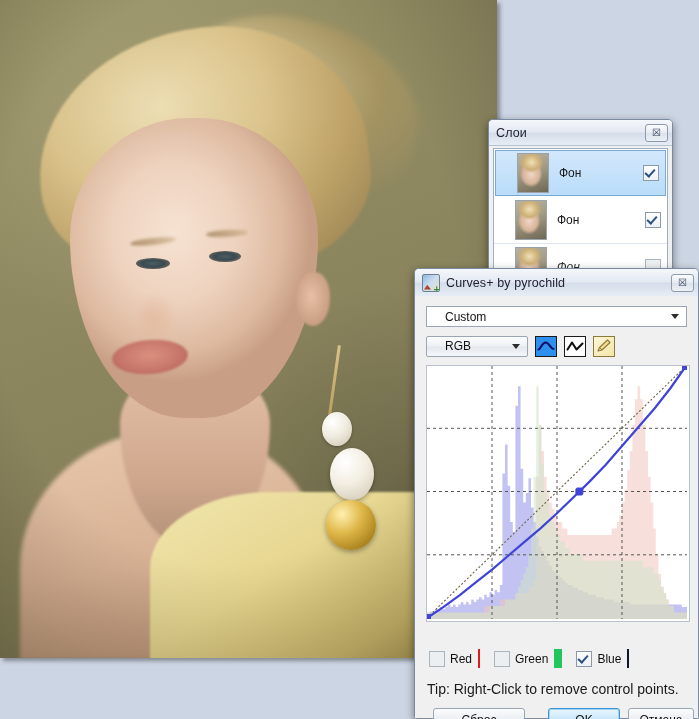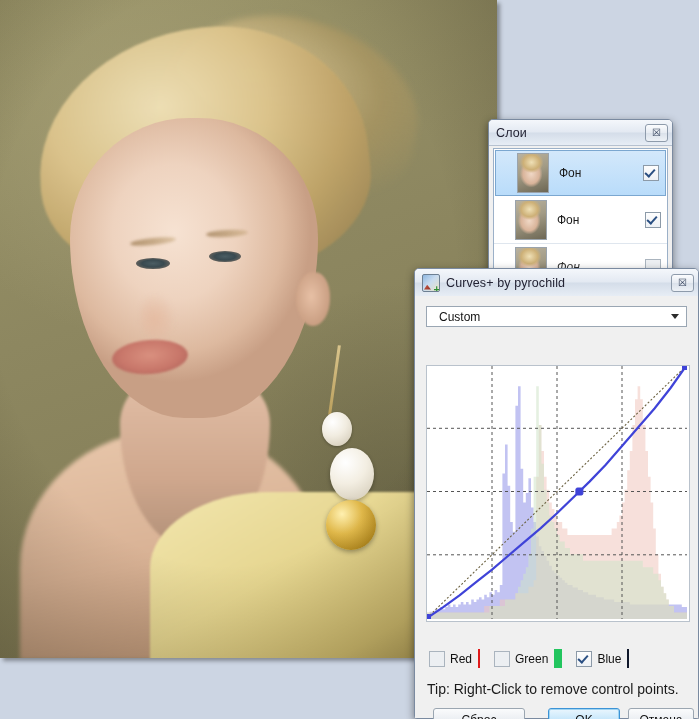--- a/index.html
+++ b/index.html
@@ -229,21 +229,21 @@
     text-shadow:0 0 1px #fff;
   }
 
   .curves-body{position:absolute;left:0;top:27px;right:0;bottom:0;background:#f0f0f0;}
 
   .preset-row{position:absolute;left:11px;top:10px;right:11px;height:21px;}
   .combo{
     width:100%;height:100%;box-sizing:border-box;
     border:1px solid #9aa6b3;background:#fff;
     display:flex;align-items:center;
-    padding:0 4px 0 12px;
+    padding:0 4px 0 18px;
     font-size:12px;color:#111;
   }
   .combo .lbl{flex:1;white-space:nowrap;overflow:hidden;}
   .caret{
     width:0;height:0;flex:0 0 auto;
     border-left:4.5px solid transparent;border-right:4.5px solid transparent;
     border-top:5px solid #2b2b2b;margin-right:3px;
   }
   .combo.gray{
     background:linear-gradient(180deg,#fbfcfd 0%,#eef1f5 48%,#e3e8ee 52%,#f4f6f9 100%);
@@ -375,20 +375,45 @@
 
     <div class="curves-body">
 
       <div class="preset-row">
         <div class="combo">
           <span class="lbl">Custom</span>
           <span class="caret"></span>
         </div>
       </div>
 
+      <div class="ch-row">
+        <div class="combo gray ch-combo">
+          <span class="lbl">RGB</span>
+          <span class="caret"></span>
+        </div>
+
+        <div class="modebtn active">
+          <svg width="18" height="16" viewBox="0 0 18 16" aria-hidden="true">
+            <path d="M1.5 11.5 C4 11.5 4.5 4.5 8.5 4.5 C12.5 4.5 13.5 11 16.5 11" fill="none" stroke="#10106a" stroke-width="2.1" stroke-linecap="round"></path>
+          </svg>
+        </div>
+
+        <div class="modebtn">
+          <svg width="18" height="16" viewBox="0 0 18 16" aria-hidden="true">
+            <path d="M1.5 11.5 L6 4.5 L10.5 11.5 L16.5 5.5" fill="none" stroke="#111" stroke-width="2.1" stroke-linecap="round" stroke-linejoin="round"></path>
+          </svg>
+        </div>
+
+        <div class="modebtn pencil">
+          <svg width="18" height="16" viewBox="0 0 18 16" aria-hidden="true">
+            <path d="M3 13 L4.5 9.5 L12.5 2 L15 4.5 L7 12 Z" fill="#f6dd92" stroke="#8b7a3a" stroke-width="1.1" stroke-linejoin="round"></path>
+            <path d="M4.5 9.5 L7 12" stroke="#8b7a3a" stroke-width="1"></path>
+          </svg>
+        </div>
+      </div>
 
       <div id="graph">
         <svg id="graph-svg" width="260" height="253" viewBox="0 0 260 253">
             <path d="M0,253 L0.00,248.15 L2.60,248.15 L2.60,245.73 L5.20,245.73 L5.20,245.73 L7.80,245.73 L7.80,243.30 L10.40,243.30 L10.40,243.30 L13.00,243.30 L13.00,240.88 L15.60,240.88 L15.60,243.30 L18.20,243.30 L18.20,240.88 L20.80,240.88 L20.80,238.45 L23.40,238.45 L23.40,240.88 L26.00,240.88 L26.00,238.45 L28.60,238.45 L28.60,240.88 L31.20,240.88 L31.20,238.45 L33.80,238.45 L33.80,236.03 L36.40,236.03 L36.40,238.45 L39.00,238.45 L39.00,236.03 L41.60,236.03 L41.60,238.45 L44.20,238.45 L44.20,233.60 L46.80,233.60 L46.80,236.03 L49.40,236.03 L49.40,233.60 L52.00,233.60 L52.00,231.18 L54.60,231.18 L54.60,233.60 L57.20,233.60 L57.20,228.75 L59.80,228.75 L59.80,231.18 L62.40,231.18 L62.40,226.33 L65.00,226.33 L65.00,228.75 L67.60,228.75 L67.60,223.91 L70.20,223.91 L70.20,226.33 L72.80,226.33 L72.80,219.06 L75.40,219.06 L75.40,107.52 L78.00,107.52 L78.00,78.43 L80.60,78.43 L80.60,119.65 L83.20,119.65 L83.20,156.02 L85.80,156.02 L85.80,165.71 L88.40,165.71 L88.40,39.64 L91.00,39.64 L91.00,20.24 L93.60,20.24 L93.60,102.68 L96.20,102.68 L96.20,136.62 L98.80,136.62 L98.80,126.92 L101.40,126.92 L101.40,112.37 L104.00,112.37 L104.00,141.47 L106.60,141.47 L106.60,156.02 L109.20,156.02 L109.20,170.56 L111.80,170.56 L111.80,180.26 L114.40,180.26 L114.40,185.11 L117.00,185.11 L117.00,189.96 L119.60,189.96 L119.60,194.81 L122.20,194.81 L122.20,199.66 L124.80,199.66 L124.80,204.51 L127.40,204.51 L127.40,206.93 L130.00,206.93 L130.00,209.36 L132.60,209.36 L132.60,211.78 L135.20,211.78 L135.20,214.21 L137.80,214.21 L137.80,216.63 L140.40,216.63 L140.40,219.06 L143.00,219.06 L143.00,219.06 L145.60,219.06 L145.60,221.48 L148.20,221.48 L148.20,221.48 L150.80,221.48 L150.80,223.91 L153.40,223.91 L153.40,223.91 L156.00,223.91 L156.00,226.33 L158.60,226.33 L158.60,226.33 L161.20,226.33 L161.20,228.75 L163.80,228.75 L163.80,228.75 L166.40,228.75 L166.40,228.75 L169.00,228.75 L169.00,231.18 L171.60,231.18 L171.60,231.18 L174.20,231.18 L174.20,231.18 L176.80,231.18 L176.80,233.60 L179.40,233.60 L179.40,233.60 L182.00,233.60 L182.00,233.60 L184.60,233.60 L184.60,233.60 L187.20,233.60 L187.20,236.03 L189.80,236.03 L189.80,236.03 L192.40,236.03 L192.40,236.03 L195.00,236.03 L195.00,236.03 L197.60,236.03 L197.60,236.03 L200.20,236.03 L200.20,236.03 L202.80,236.03 L202.80,238.45 L205.40,238.45 L205.40,238.45 L208.00,238.45 L208.00,238.45 L210.60,238.45 L210.60,238.45 L213.20,238.45 L213.20,238.45 L215.80,238.45 L215.80,238.45 L218.40,238.45 L218.40,238.45 L221.00,238.45 L221.00,238.45 L223.60,238.45 L223.60,238.45 L226.20,238.45 L226.20,238.45 L228.80,238.45 L228.80,238.45 L231.40,238.45 L231.40,238.45 L234.00,238.45 L234.00,238.45 L236.60,238.45 L236.60,238.45 L239.20,238.45 L239.20,238.45 L241.80,238.45 L241.80,238.45 L244.40,238.45 L244.40,238.45 L247.00,238.45 L247.00,238.45 L249.60,238.45 L249.60,238.45 L252.20,238.45 L252.20,238.45 L254.80,238.45 L254.80,240.88 L257.40,240.88 L257.40,240.88 L260.00,240.88 L260,253 Z" fill="#8f92e8" fill-opacity="0.55" stroke="none"></path>
             <path d="M0,253 L0.00,246.53 L2.60,246.53 L2.60,246.53 L5.20,246.53 L5.20,246.53 L7.80,246.53 L7.80,246.53 L10.40,246.53 L10.40,246.53 L13.00,246.53 L13.00,246.53 L15.60,246.53 L15.60,246.53 L18.20,246.53 L18.20,246.53 L20.80,246.53 L20.80,246.53 L23.40,246.53 L23.40,246.53 L26.00,246.53 L26.00,246.53 L28.60,246.53 L28.60,246.53 L31.20,246.53 L31.20,246.53 L33.80,246.53 L33.80,246.53 L36.40,246.53 L36.40,246.53 L39.00,246.53 L39.00,246.53 L41.60,246.53 L41.60,246.53 L44.20,246.53 L44.20,246.53 L46.80,246.53 L46.80,246.53 L49.40,246.53 L49.40,246.53 L52.00,246.53 L52.00,246.53 L54.60,246.53 L54.60,246.53 L57.20,246.53 L57.20,240.07 L59.80,240.07 L59.80,240.07 L62.40,240.07 L62.40,240.07 L65.00,240.07 L65.00,240.07 L67.60,240.07 L67.60,240.07 L70.20,240.07 L70.20,240.07 L72.80,240.07 L72.80,233.60 L75.40,233.60 L75.40,233.60 L78.00,233.60 L78.00,233.60 L80.60,233.60 L80.60,233.60 L83.20,233.60 L83.20,233.60 L85.80,233.60 L85.80,233.60 L88.40,233.60 L88.40,227.14 L91.00,227.14 L91.00,227.14 L93.60,227.14 L93.60,227.14 L96.20,227.14 L96.20,227.14 L98.80,227.14 L98.80,227.14 L101.40,227.14 L101.40,220.67 L104.00,220.67 L104.00,220.67 L106.60,220.67 L106.60,214.21 L109.20,214.21 L109.20,110.76 L111.80,110.76 L111.80,59.03 L114.40,59.03 L114.40,84.90 L117.00,84.90 L117.00,110.76 L119.60,110.76 L119.60,123.69 L122.20,123.69 L122.20,136.62 L124.80,136.62 L124.80,143.09 L127.40,143.09 L127.40,149.55 L130.00,149.55 L130.00,156.02 L132.60,156.02 L132.60,156.02 L135.20,156.02 L135.20,162.48 L137.80,162.48 L137.80,162.48 L140.40,162.48 L140.40,168.95 L143.00,168.95 L143.00,168.95 L145.60,168.95 L145.60,168.95 L148.20,168.95 L148.20,168.95 L150.80,168.95 L150.80,168.95 L153.40,168.95 L153.40,168.95 L156.00,168.95 L156.00,168.95 L158.60,168.95 L158.60,168.95 L161.20,168.95 L161.20,168.95 L163.80,168.95 L163.80,168.95 L166.40,168.95 L166.40,168.95 L169.00,168.95 L169.00,168.95 L171.60,168.95 L171.60,168.95 L174.20,168.95 L174.20,168.95 L176.80,168.95 L176.80,168.95 L179.40,168.95 L179.40,168.95 L182.00,168.95 L182.00,168.95 L184.60,168.95 L184.60,162.48 L187.20,162.48 L187.20,162.48 L189.80,162.48 L189.80,156.02 L192.40,156.02 L192.40,149.55 L195.00,149.55 L195.00,136.62 L197.60,136.62 L197.60,123.69 L200.20,123.69 L200.20,104.29 L202.80,104.29 L202.80,84.90 L205.40,84.90 L205.40,59.03 L208.00,59.03 L208.00,33.17 L210.60,33.17 L210.60,20.24 L213.20,20.24 L213.20,33.17 L215.80,33.17 L215.80,59.03 L218.40,59.03 L218.40,84.90 L221.00,84.90 L221.00,110.76 L223.60,110.76 L223.60,136.62 L226.20,136.62 L226.20,162.48 L228.80,162.48 L228.80,188.34 L231.40,188.34 L231.40,207.74 L234.00,207.74 L234.00,220.67 L236.60,220.67 L236.60,227.14 L239.20,227.14 L239.20,233.60 L241.80,233.60 L241.80,240.07 L244.40,240.07 L244.40,240.07 L247.00,240.07 L247.00,246.53 L249.60,246.53 L249.60,246.53 L252.20,246.53 L252.20,246.53 L254.80,246.53 L254.80,246.53 L257.40,246.53 L257.40,246.53 L260.00,246.53 L260,253 Z" fill="#f0c6bd" fill-opacity="0.55" stroke="none"></path>
             <path d="M0,253 L0.00,246.53 L2.60,246.53 L2.60,246.53 L5.20,246.53 L5.20,246.53 L7.80,246.53 L7.80,246.53 L10.40,246.53 L10.40,246.53 L13.00,246.53 L13.00,246.53 L15.60,246.53 L15.60,246.53 L18.20,246.53 L18.20,246.53 L20.80,246.53 L20.80,246.53 L23.40,246.53 L23.40,246.53 L26.00,246.53 L26.00,246.53 L28.60,246.53 L28.60,246.53 L31.20,246.53 L31.20,246.53 L33.80,246.53 L33.80,246.53 L36.40,246.53 L36.40,246.53 L39.00,246.53 L39.00,246.53 L41.60,246.53 L41.60,246.53 L44.20,246.53 L44.20,246.53 L46.80,246.53 L46.80,246.53 L49.40,246.53 L49.40,246.53 L52.00,246.53 L52.00,246.53 L54.60,246.53 L54.60,246.53 L57.20,246.53 L57.20,246.53 L59.80,246.53 L59.80,246.53 L62.40,246.53 L62.40,240.07 L65.00,240.07 L65.00,240.07 L67.60,240.07 L67.60,240.07 L70.20,240.07 L70.20,240.07 L72.80,240.07 L72.80,240.07 L75.40,240.07 L75.40,240.07 L78.00,240.07 L78.00,233.60 L80.60,233.60 L80.60,233.60 L83.20,233.60 L83.20,233.60 L85.80,233.60 L85.80,233.60 L88.40,233.60 L88.40,227.14 L91.00,227.14 L91.00,220.67 L93.60,220.67 L93.60,214.21 L96.20,214.21 L96.20,207.74 L98.80,207.74 L98.80,201.28 L101.40,201.28 L101.40,188.34 L104.00,188.34 L104.00,162.48 L106.60,162.48 L106.60,110.76 L109.20,110.76 L109.20,20.24 L111.80,20.24 L111.80,59.03 L114.40,59.03 L114.40,97.83 L117.00,97.83 L117.00,123.69 L119.60,123.69 L119.60,136.62 L122.20,136.62 L122.20,149.55 L124.80,149.55 L124.80,156.02 L127.40,156.02 L127.40,162.48 L130.00,162.48 L130.00,168.95 L132.60,168.95 L132.60,175.41 L135.20,175.41 L135.20,175.41 L137.80,175.41 L137.80,181.88 L140.40,181.88 L140.40,181.88 L143.00,181.88 L143.00,188.34 L145.60,188.34 L145.60,188.34 L148.20,188.34 L148.20,188.34 L150.80,188.34 L150.80,188.34 L153.40,188.34 L153.40,188.34 L156.00,188.34 L156.00,194.81 L158.60,194.81 L158.60,194.81 L161.20,194.81 L161.20,194.81 L163.80,194.81 L163.80,194.81 L166.40,194.81 L166.40,194.81 L169.00,194.81 L169.00,194.81 L171.60,194.81 L171.60,194.81 L174.20,194.81 L174.20,194.81 L176.80,194.81 L176.80,194.81 L179.40,194.81 L179.40,194.81 L182.00,194.81 L182.00,194.81 L184.60,194.81 L184.60,194.81 L187.20,194.81 L187.20,194.81 L189.80,194.81 L189.80,194.81 L192.40,194.81 L192.40,194.81 L195.00,194.81 L195.00,194.81 L197.60,194.81 L197.60,194.81 L200.20,194.81 L200.20,194.81 L202.80,194.81 L202.80,194.81 L205.40,194.81 L205.40,194.81 L208.00,194.81 L208.00,194.81 L210.60,194.81 L210.60,194.81 L213.20,194.81 L213.20,194.81 L215.80,194.81 L215.80,201.28 L218.40,201.28 L218.40,201.28 L221.00,201.28 L221.00,201.28 L223.60,201.28 L223.60,201.28 L226.20,201.28 L226.20,207.74 L228.80,207.74 L228.80,207.74 L231.40,207.74 L231.40,214.21 L234.00,214.21 L234.00,220.67 L236.60,220.67 L236.60,227.14 L239.20,227.14 L239.20,233.60 L241.80,233.60 L241.80,240.07 L244.40,240.07 L244.40,240.07 L247.00,240.07 L247.00,246.53 L249.60,246.53 L249.60,246.53 L252.20,246.53 L252.20,246.53 L254.80,246.53 L254.80,246.53 L257.40,246.53 L257.40,246.53 L260.00,246.53 L260,253 Z" fill="#cfe3c8" fill-opacity="0.55" stroke="none"></path>
             <line x1="65.0" y1="0" x2="65.0" y2="253" stroke="#555" stroke-width="1" stroke-dasharray="3 3"></line>
             <line x1="130.0" y1="0" x2="130.0" y2="253" stroke="#555" stroke-width="1" stroke-dasharray="3 3"></line>
             <line x1="195.0" y1="0" x2="195.0" y2="253" stroke="#555" stroke-width="1" stroke-dasharray="3 3"></line>
             <line x1="0" y1="188.8" x2="260" y2="188.8" stroke="#555" stroke-width="1" stroke-dasharray="3 3"></line>

